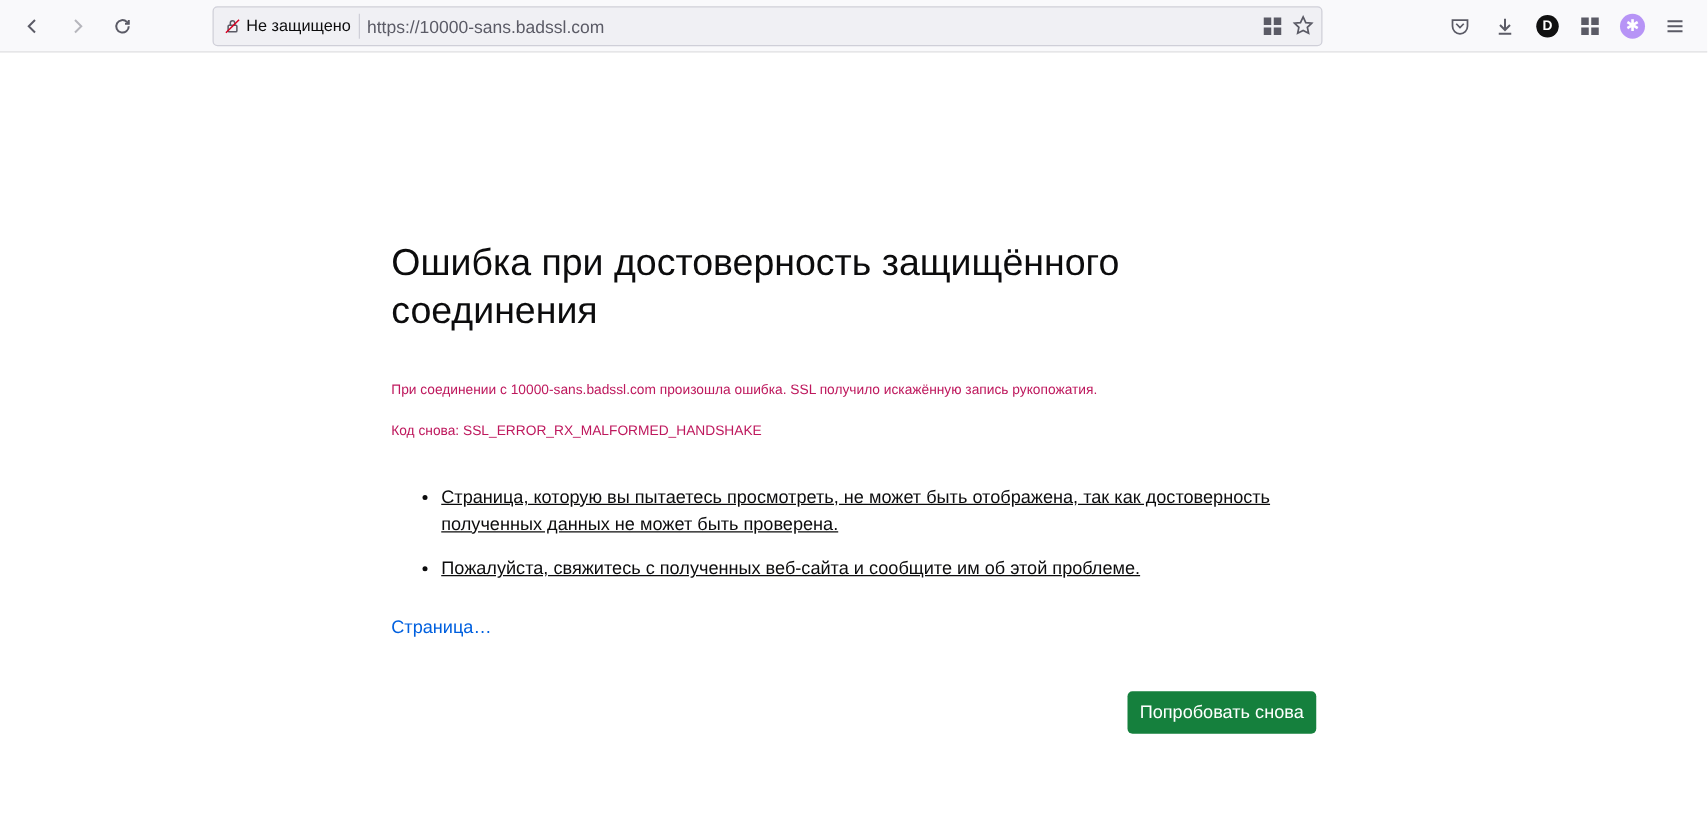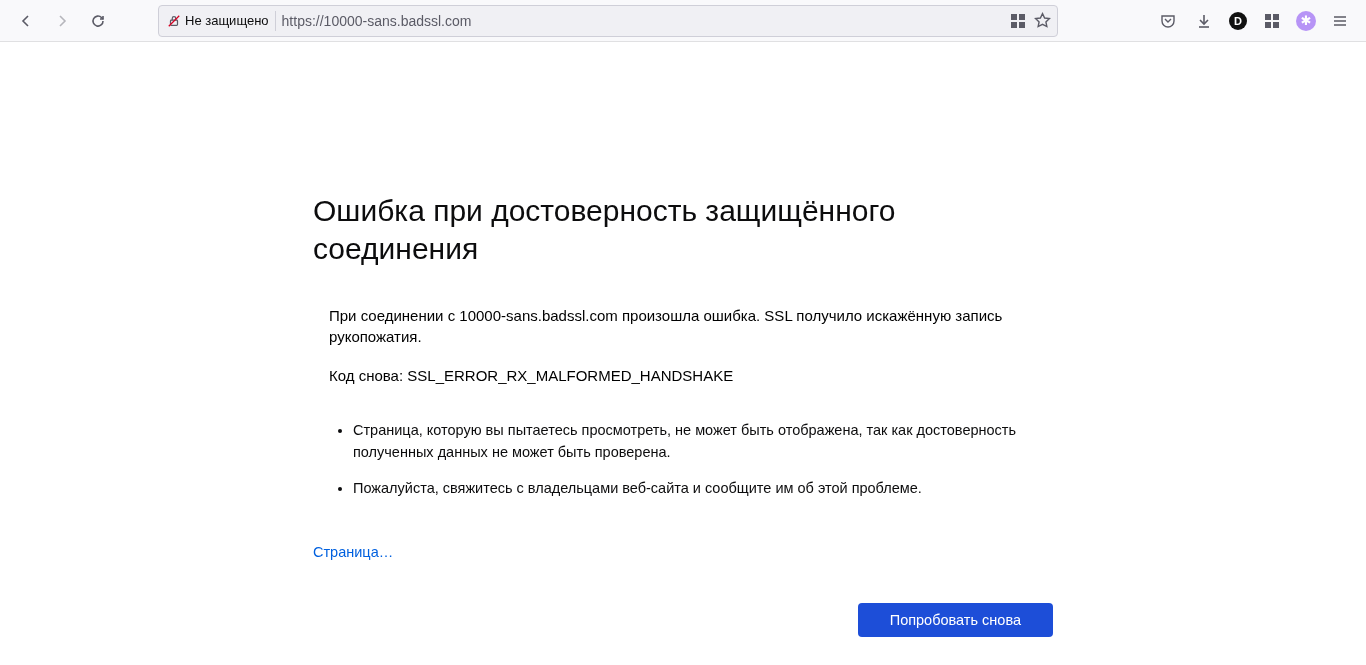--- a/index.html
+++ b/index.html
@@ -32,21 +32,21 @@
     color: #5b5b66;
     cursor: pointer;
   }
   .nav-btn.disabled { color: #b6b6bc; cursor: default; }
 
   .urlbar {
     flex: 1;
     display: flex;
     align-items: center;
     height: 32px;
-    margin: 0 90px 0 40px;
+    margin: 0 90px 0 52px;
     background: #f0f0f4;
     border: 1px solid #cfcfd8;
     border-radius: 4px;
     padding: 0 6px;
     gap: 6px;
   }
   .security-chip {
     display: flex;
     align-items: center;
     gap: 4px;
@@ -104,54 +104,54 @@
     padding: 0 20px;
   }
   h1.title {
     font-size: 30px;
     font-weight: 400;
     color: #0c0c0d;
     margin-bottom: 38px;
     line-height: 1.25;
   }
   .para {
-    font-size: 15px;
-    color: #000000;
+    font-size: 11px;
+    color: #be185d;
     margin-bottom: 18px;
     line-height: 1.4;
-    margin-left: 16px;
   }
   .error-code-line { margin-bottom: 34px; }
   ul.details {
     list-style: disc;
     padding-left: 40px;
-    margin-bottom: 44px;
+    margin-bottom: 26px;
+    text-decoration: underline;
   }
   ul.details li {
     font-size: 14.5px;
     line-height: 1.5;
     margin-bottom: 14px;
   }
   .more-link {
     color: #0060df;
     text-decoration: none;
     font-size: 14.5px;
     cursor: pointer;
   }
   .actions {
     display: flex;
     justify-content: flex-end;
     margin-top: 42px;
   }
   .retry-btn {
-    background: #1d4ed8;
+    background: #15803d;
     color: #fff;
     border: none;
     font-size: 14.5px;
-    padding: 9px 32px;
+    padding: 9px 10px;
     border-radius: 4px;
     cursor: pointer;
     font-family: inherit;
   }
 
   svg { display:block; }
 </style>
 </head>
 <body>
 
@@ -245,21 +245,21 @@
   <p class="para">При соединении с 10000-sans.badssl.com произошла ошибка. SSL получило искажённую запись рукопожатия.</p>
 
   <p class="para error-code-line">
     <span>Код снова:</span>
     <span> </span>
     <span>SSL_ERROR_RX_MALFORMED_HANDSHAKE</span>
   </p>
 
   <ul class="details">
     <li>Страница, которую вы пытаетесь просмотреть, не может быть отображена, так как достоверность полученных данных не может быть проверена.</li>
-    <li>Пожалуйста, свяжитесь с владельцами веб-сайта и сообщите им об этой проблеме.</li>
+    <li>Пожалуйста, свяжитесь с полученных веб-сайта и сообщите им об этой проблеме.</li>
   </ul>
 
   <a class="more-link">Страница…</a>
 
   <div class="actions">
     <button class="retry-btn">Попробовать снова</button>
   </div>
 </div>
 
 </body></html>

